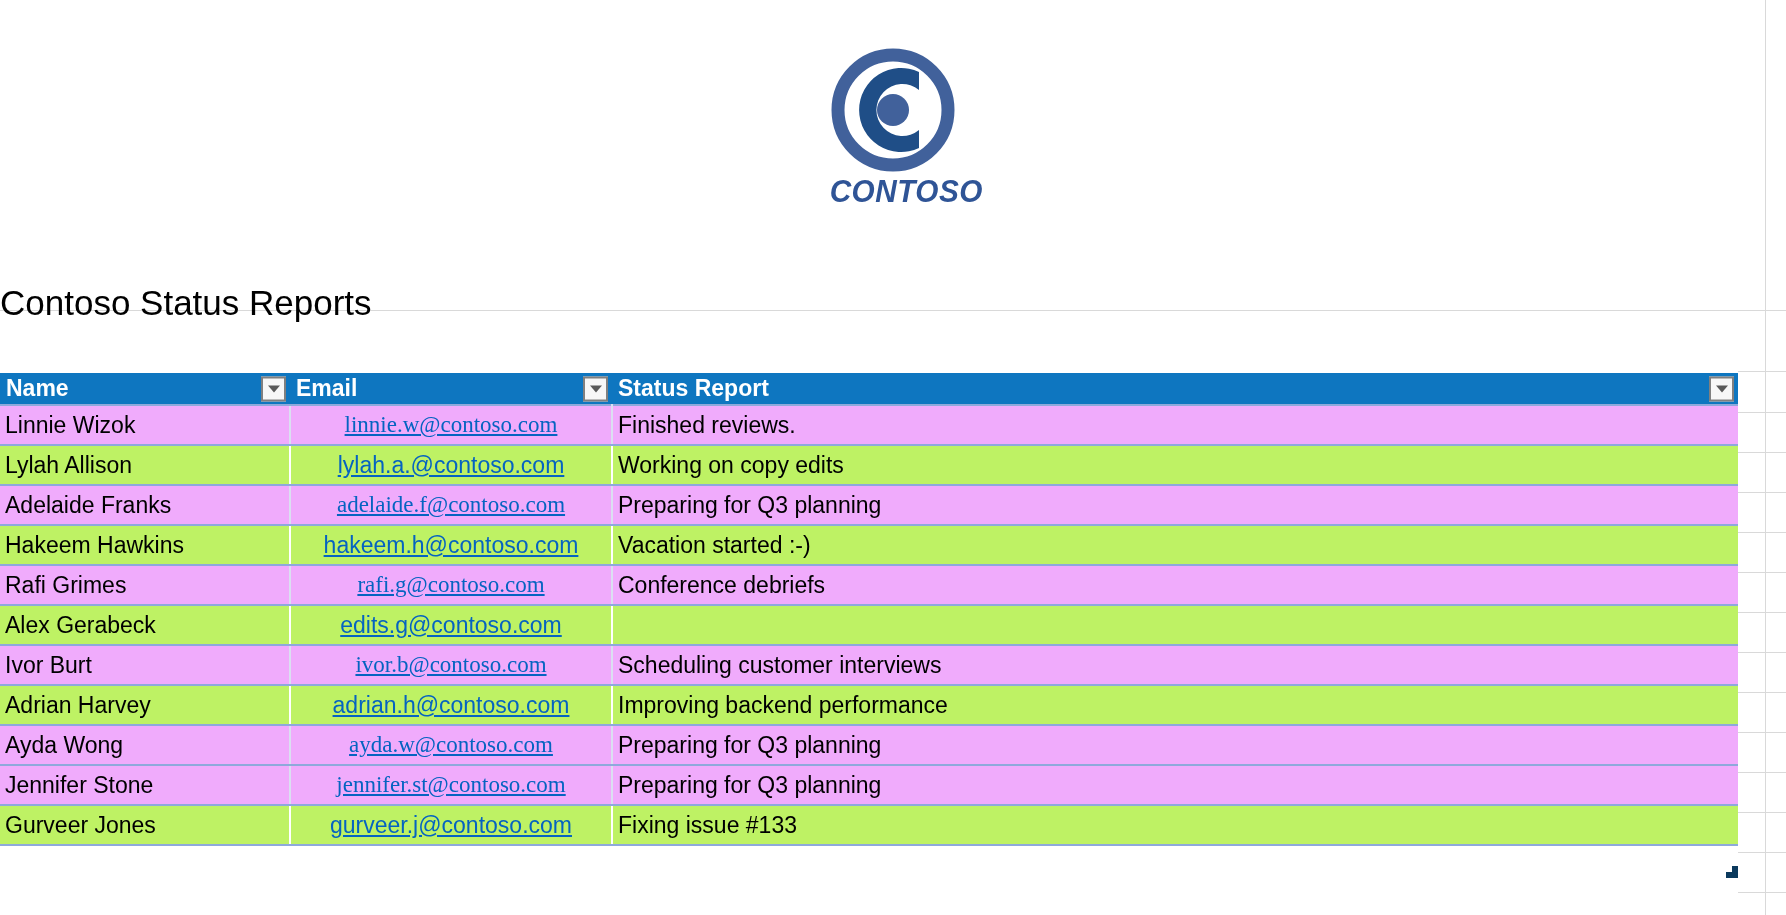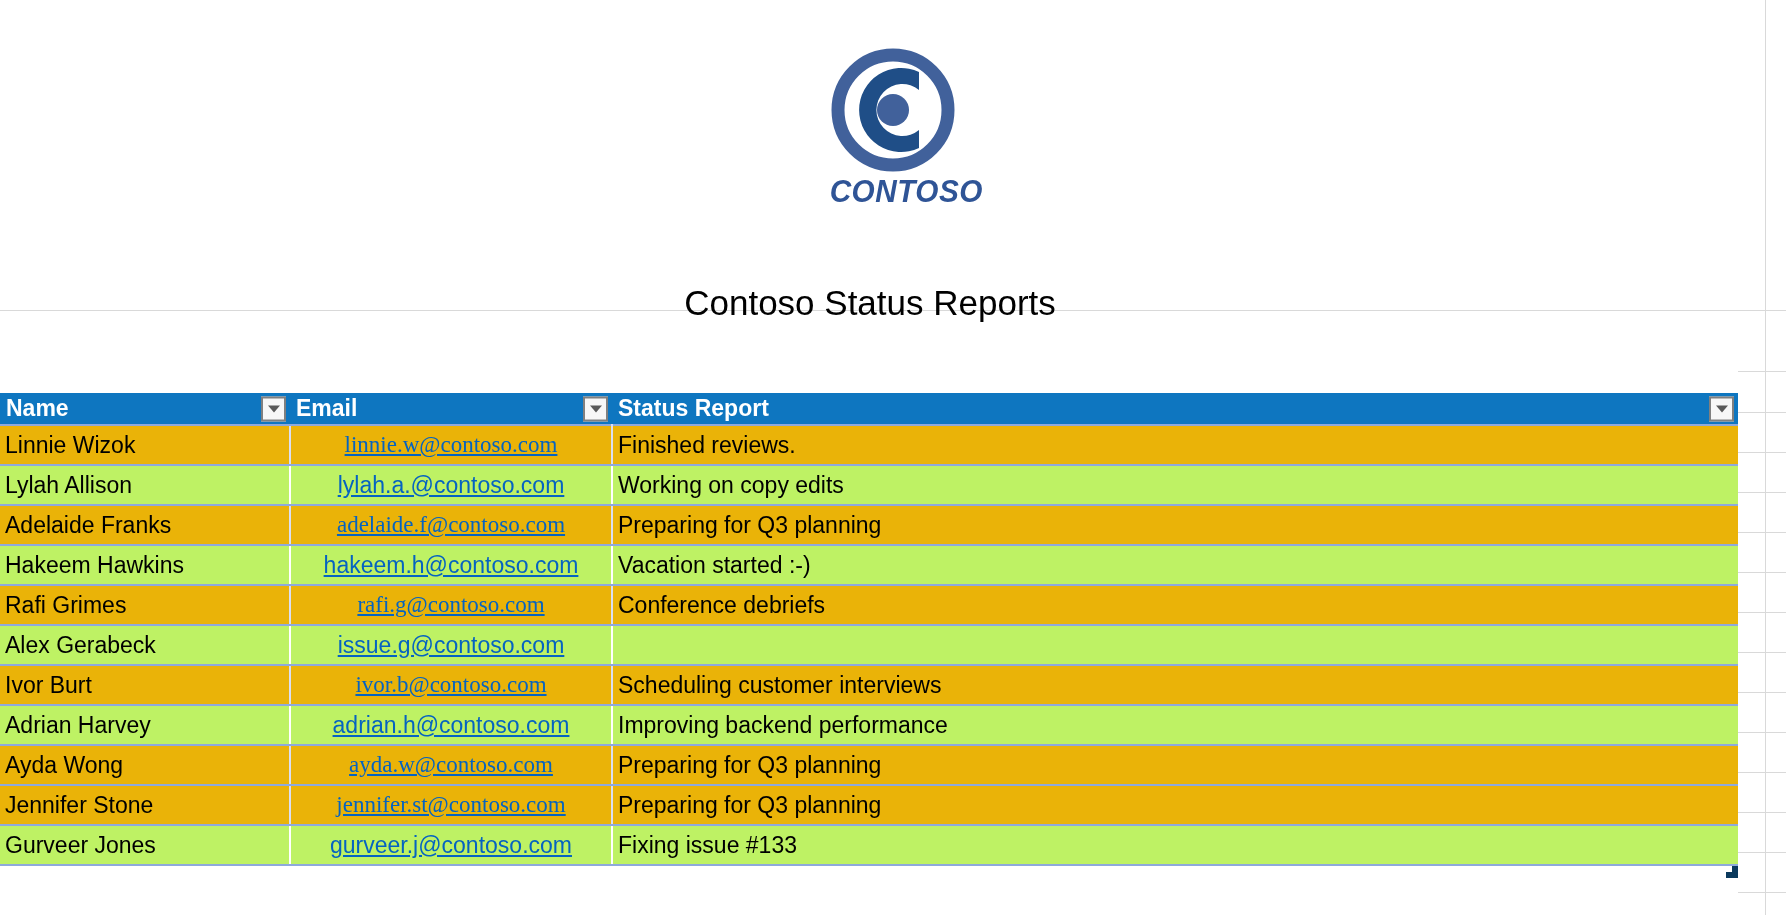--- a/index.html
+++ b/index.html
@@ -56,36 +56,35 @@
     letter-spacing: 0.5px;
     color: #2f5496;
     transform: scaleX(0.96);
   }
 
   
   #page-title {
     position: absolute;
     left: 0; top: 281px;
     width: 1740px;
-    text-align: center;
+    text-align: left;
     font-size: 35px;
     line-height: 44px;
     color: #000000;
     font-weight: normal;
     white-space: nowrap;
   }
 
   
   #status-table {
     position: absolute;
     left: 0; top: 373px;
     width: 1738px;
     border-collapse: collapse;
     table-layout: fixed;
-    margin-top: 20px;
   }
   #status-table col.c-name   { width: 290px; }
   #status-table col.c-email  { width: 322px; }
   #status-table col.c-status { width: 1126px; }
 
   #status-table thead th {
     background: #0e76c0;
     color: #ffffff;
     font-weight: bold;
     font-size: 23px;
@@ -123,21 +122,21 @@
     height: 40px;
     font-size: 23px;
     color: #000000;
     padding: 0 5px;
     vertical-align: middle;
     border-top: 2px solid #8ea9db;
     border-bottom: 2px solid #8ea9db;
     white-space: nowrap;
     overflow: hidden;
   }
-  #status-table tbody tr.band td { background: #eab308; }
+  #status-table tbody tr.band td { background: #f0abfc; }
   #status-table tbody tr.plain td { background: #bef264; }
 
   #status-table tbody td.cell-name   { text-align: left; }
   #status-table tbody td.cell-email  { text-align: center; border-left: 2px solid #ffffff; border-right: 2px solid #ffffff; }
   #status-table tbody tr.band td.cell-email { border-left-color: #dbdff1; border-right-color: #dbdff1; font-family: Liberation Serif, serif; }
   #status-table tbody td.cell-status { text-align: left; }
 
   #status-table tbody td.cell-email a {
     color: #0563c1;
     text-decoration: underline;
@@ -248,21 +247,21 @@
           <td class="cell-email"><a>hakeem.h@contoso.com</a></td>
           <td class="cell-status">Vacation started :-)</td>
         </tr>
         <tr class="band">
           <td class="cell-name">Rafi Grimes</td>
           <td class="cell-email"><a>rafi.g@contoso.com</a></td>
           <td class="cell-status">Conference debriefs</td>
         </tr>
         <tr class="plain">
           <td class="cell-name">Alex Gerabeck</td>
-          <td class="cell-email"><a>issue.g@contoso.com</a></td>
+          <td class="cell-email"><a>edits.g@contoso.com</a></td>
           <td class="cell-status"></td>
         </tr>
         <tr class="band">
           <td class="cell-name">Ivor Burt</td>
           <td class="cell-email"><a>ivor.b@contoso.com</a></td>
           <td class="cell-status">Scheduling customer interviews</td>
         </tr>
         <tr class="plain">
           <td class="cell-name">Adrian Harvey</td>
           <td class="cell-email"><a>adrian.h@contoso.com</a></td>

